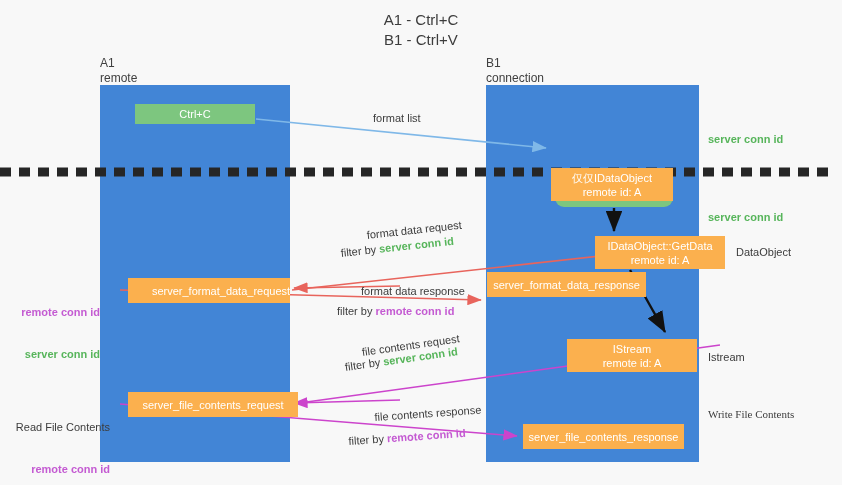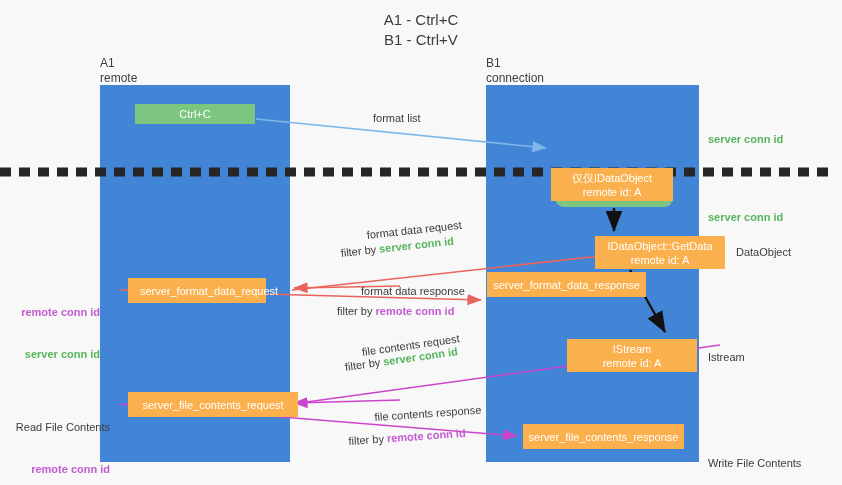--- a/index.html
+++ b/index.html
@@ -62,40 +62,40 @@
     white-space: pre;
   }
   .box.green { background: #7dc67f; }
   .box.orange { background: #fbb04e; }
 
   #box-ctrlc   { left: 135px; top: 104px; width: 120px; height: 20px; }
   #box-ctrlv   { left: 555px; top: 179px; width: 118px; height: 28px; border-radius: 9px; }
   #box-idataobject { left: 551px; top: 128px; width: 122px; height: 33px; margin-top: 40px; }
   #box-getdata     { left: 549px; top: 236px; width: 130px; height: 33px; margin-left: 46px; }
   #box-istream     { left: 567px; top: 339px; width: 130px; height: 33px; }
-  #box-sfdreq  { left: 128px; top: 278px; width: 138px; height: 25px; padding-left: 24px; }
+  #box-sfdreq  { left: 128px; top: 278px; width: 162px; height: 25px; padding-left: 24px; }
   #box-sfcreq  { left: 128px; top: 392px; width: 170px; height: 25px; }
   #box-sfdresp { left: 487px; top: 272px; width: 159px; height: 25px; }
   #box-sfcresp { left: 523px; top: 424px; width: 161px; height: 25px; }
 
   
   .side-label {
     font-size: 11px;
     line-height: 14px;
     white-space: pre;
   }
   .green-txt  { color: #57b55b; font-weight: bold; }
   .purple-txt { color: #c45bd2; font-weight: bold; }
   .plain-txt  { color: #3c3c3c; }
 
   #lbl-server-1 { left: 708px; top: 132px; }
   #lbl-server-2 { left: 708px; top: 210px; }
   #lbl-dataobject { left: 708px; top: 245px; padding-left: 28px; }
   #lbl-istream    { left: 708px; top: 350px; }
-  #lbl-writefile  { left: 708px; top: 456px; }
+  #lbl-writefile  { left: 708px; top: 407px; font-family: Liberation Serif, serif; }
 
   #lbl-left-1 { left: 10px; top: 277px; width: 90px; text-align: right; }
   #lbl-left-2 { left: 10px; top: 392px; width: 100px; text-align: right; }
 
   
   .ann {
     font-size: 11px;
     line-height: 15px;
     white-space: nowrap;
     color: #3c3c3c;

